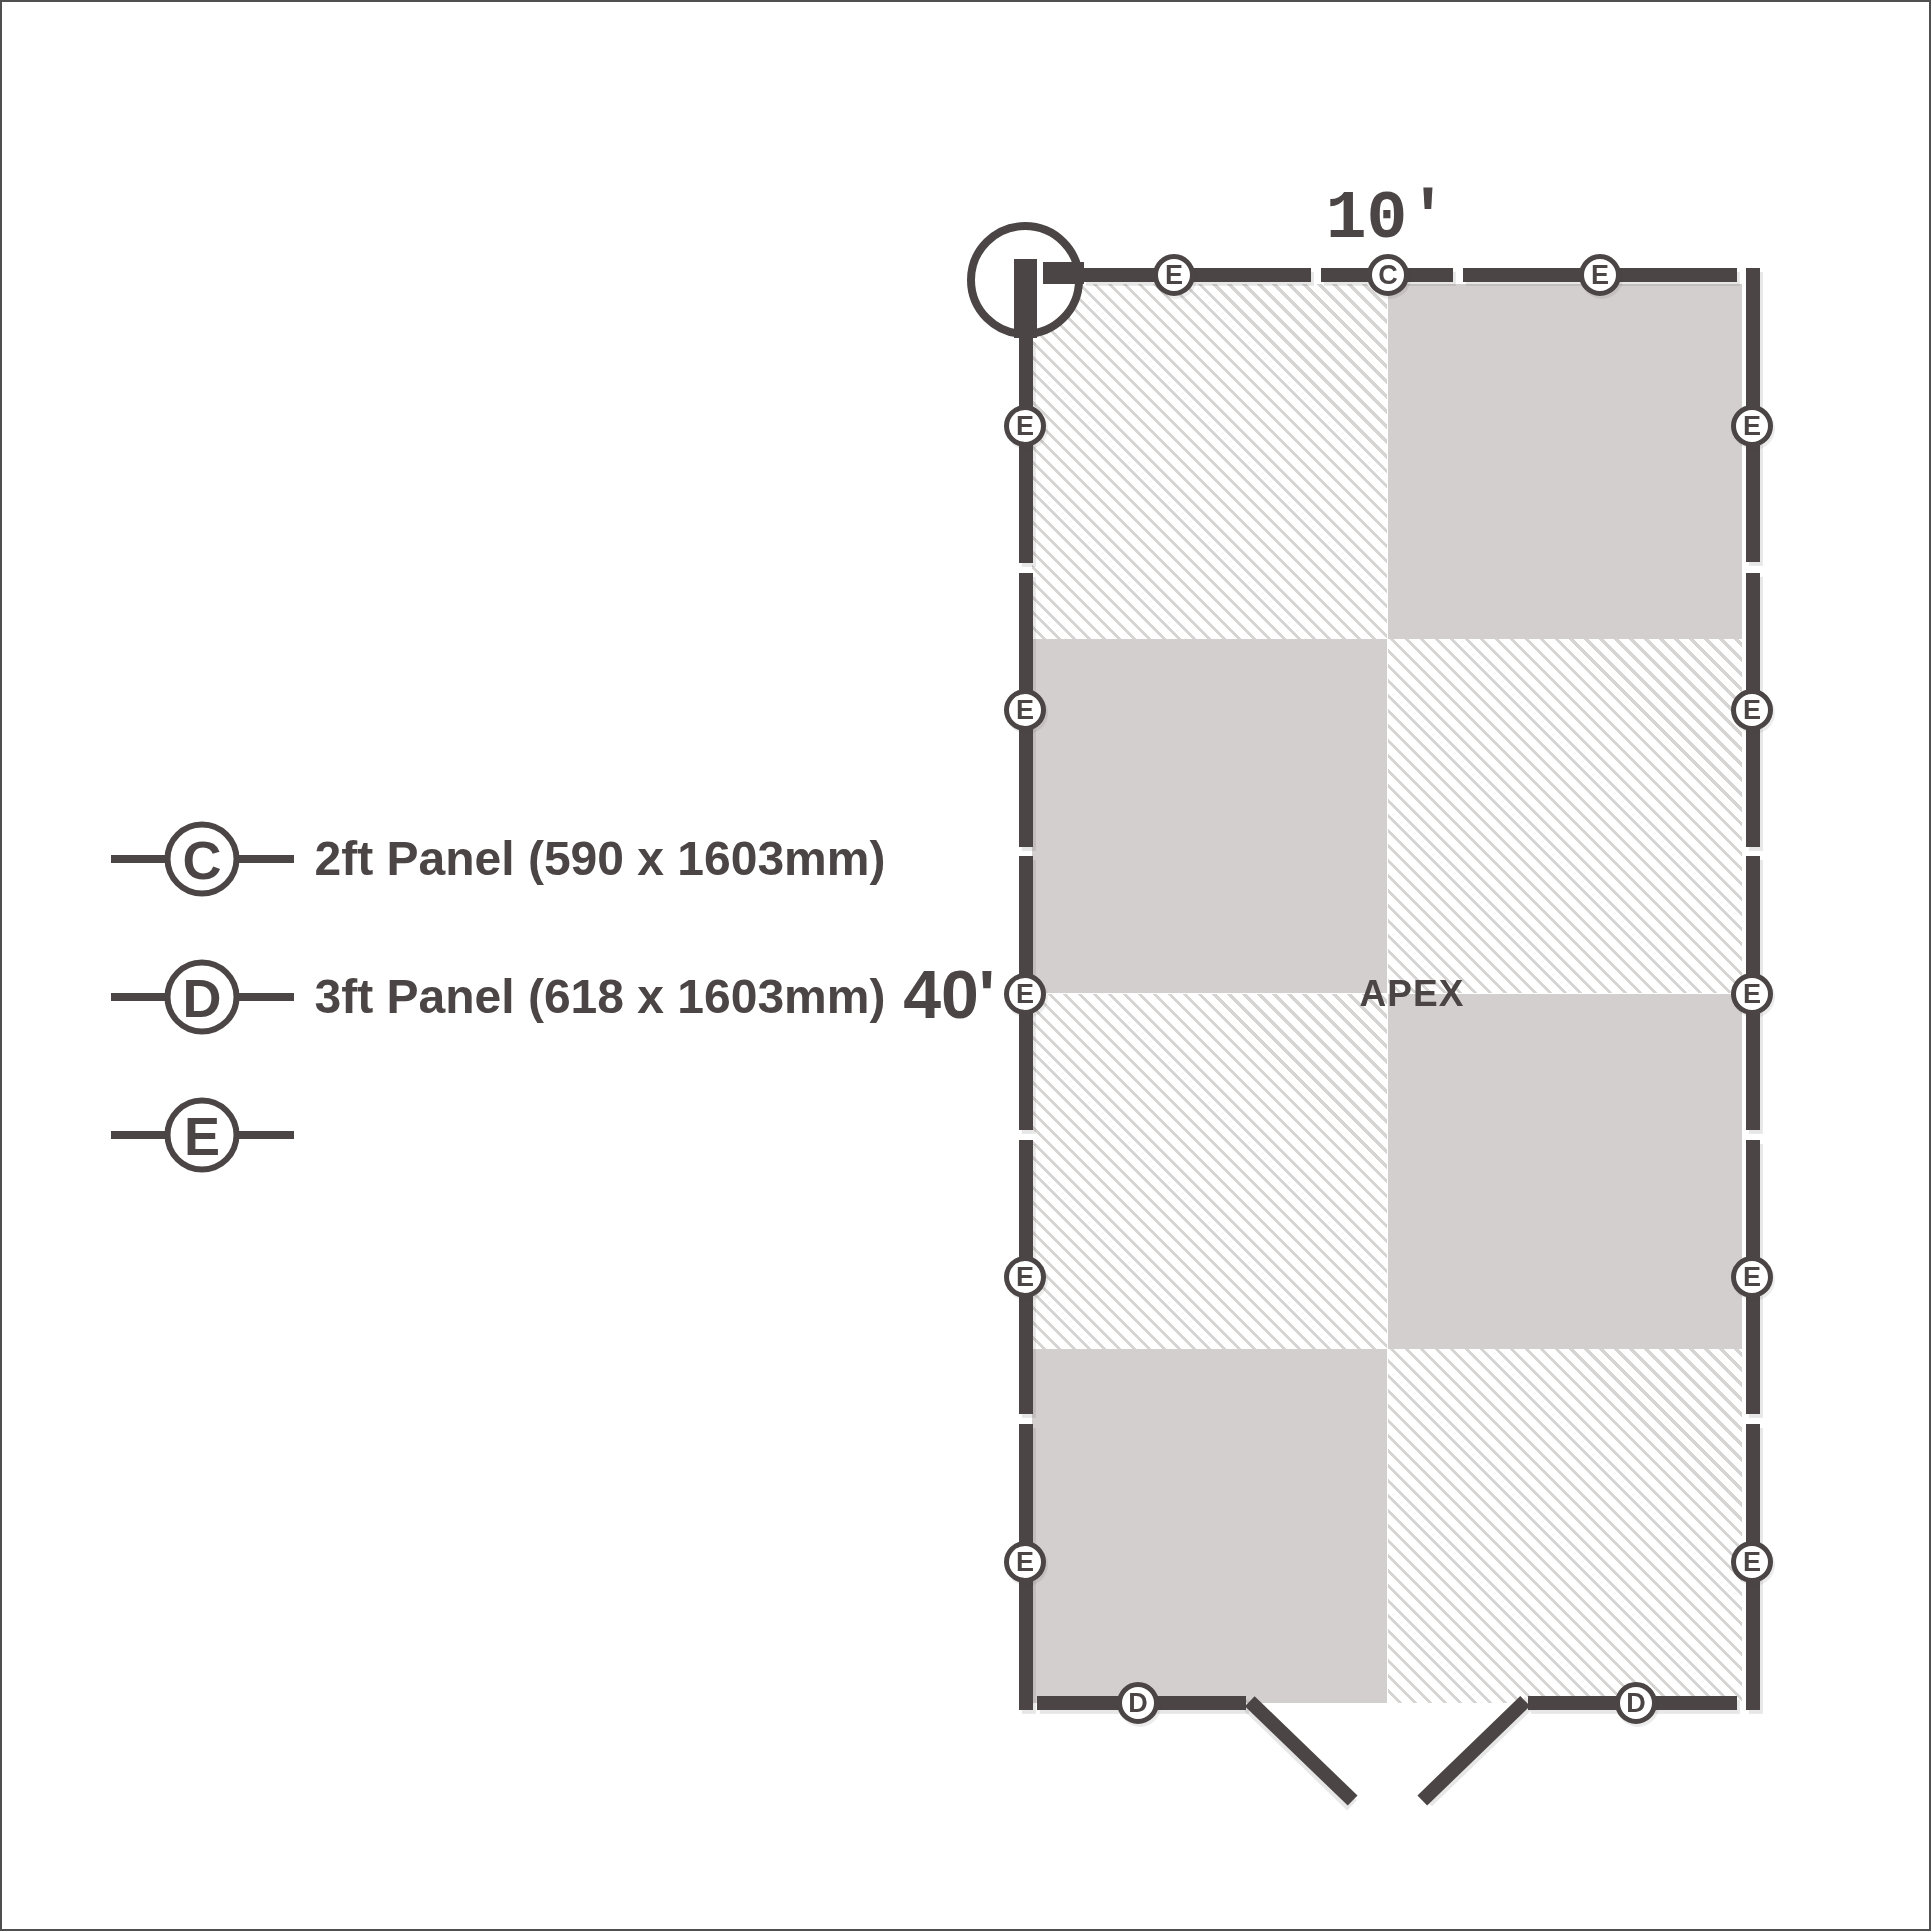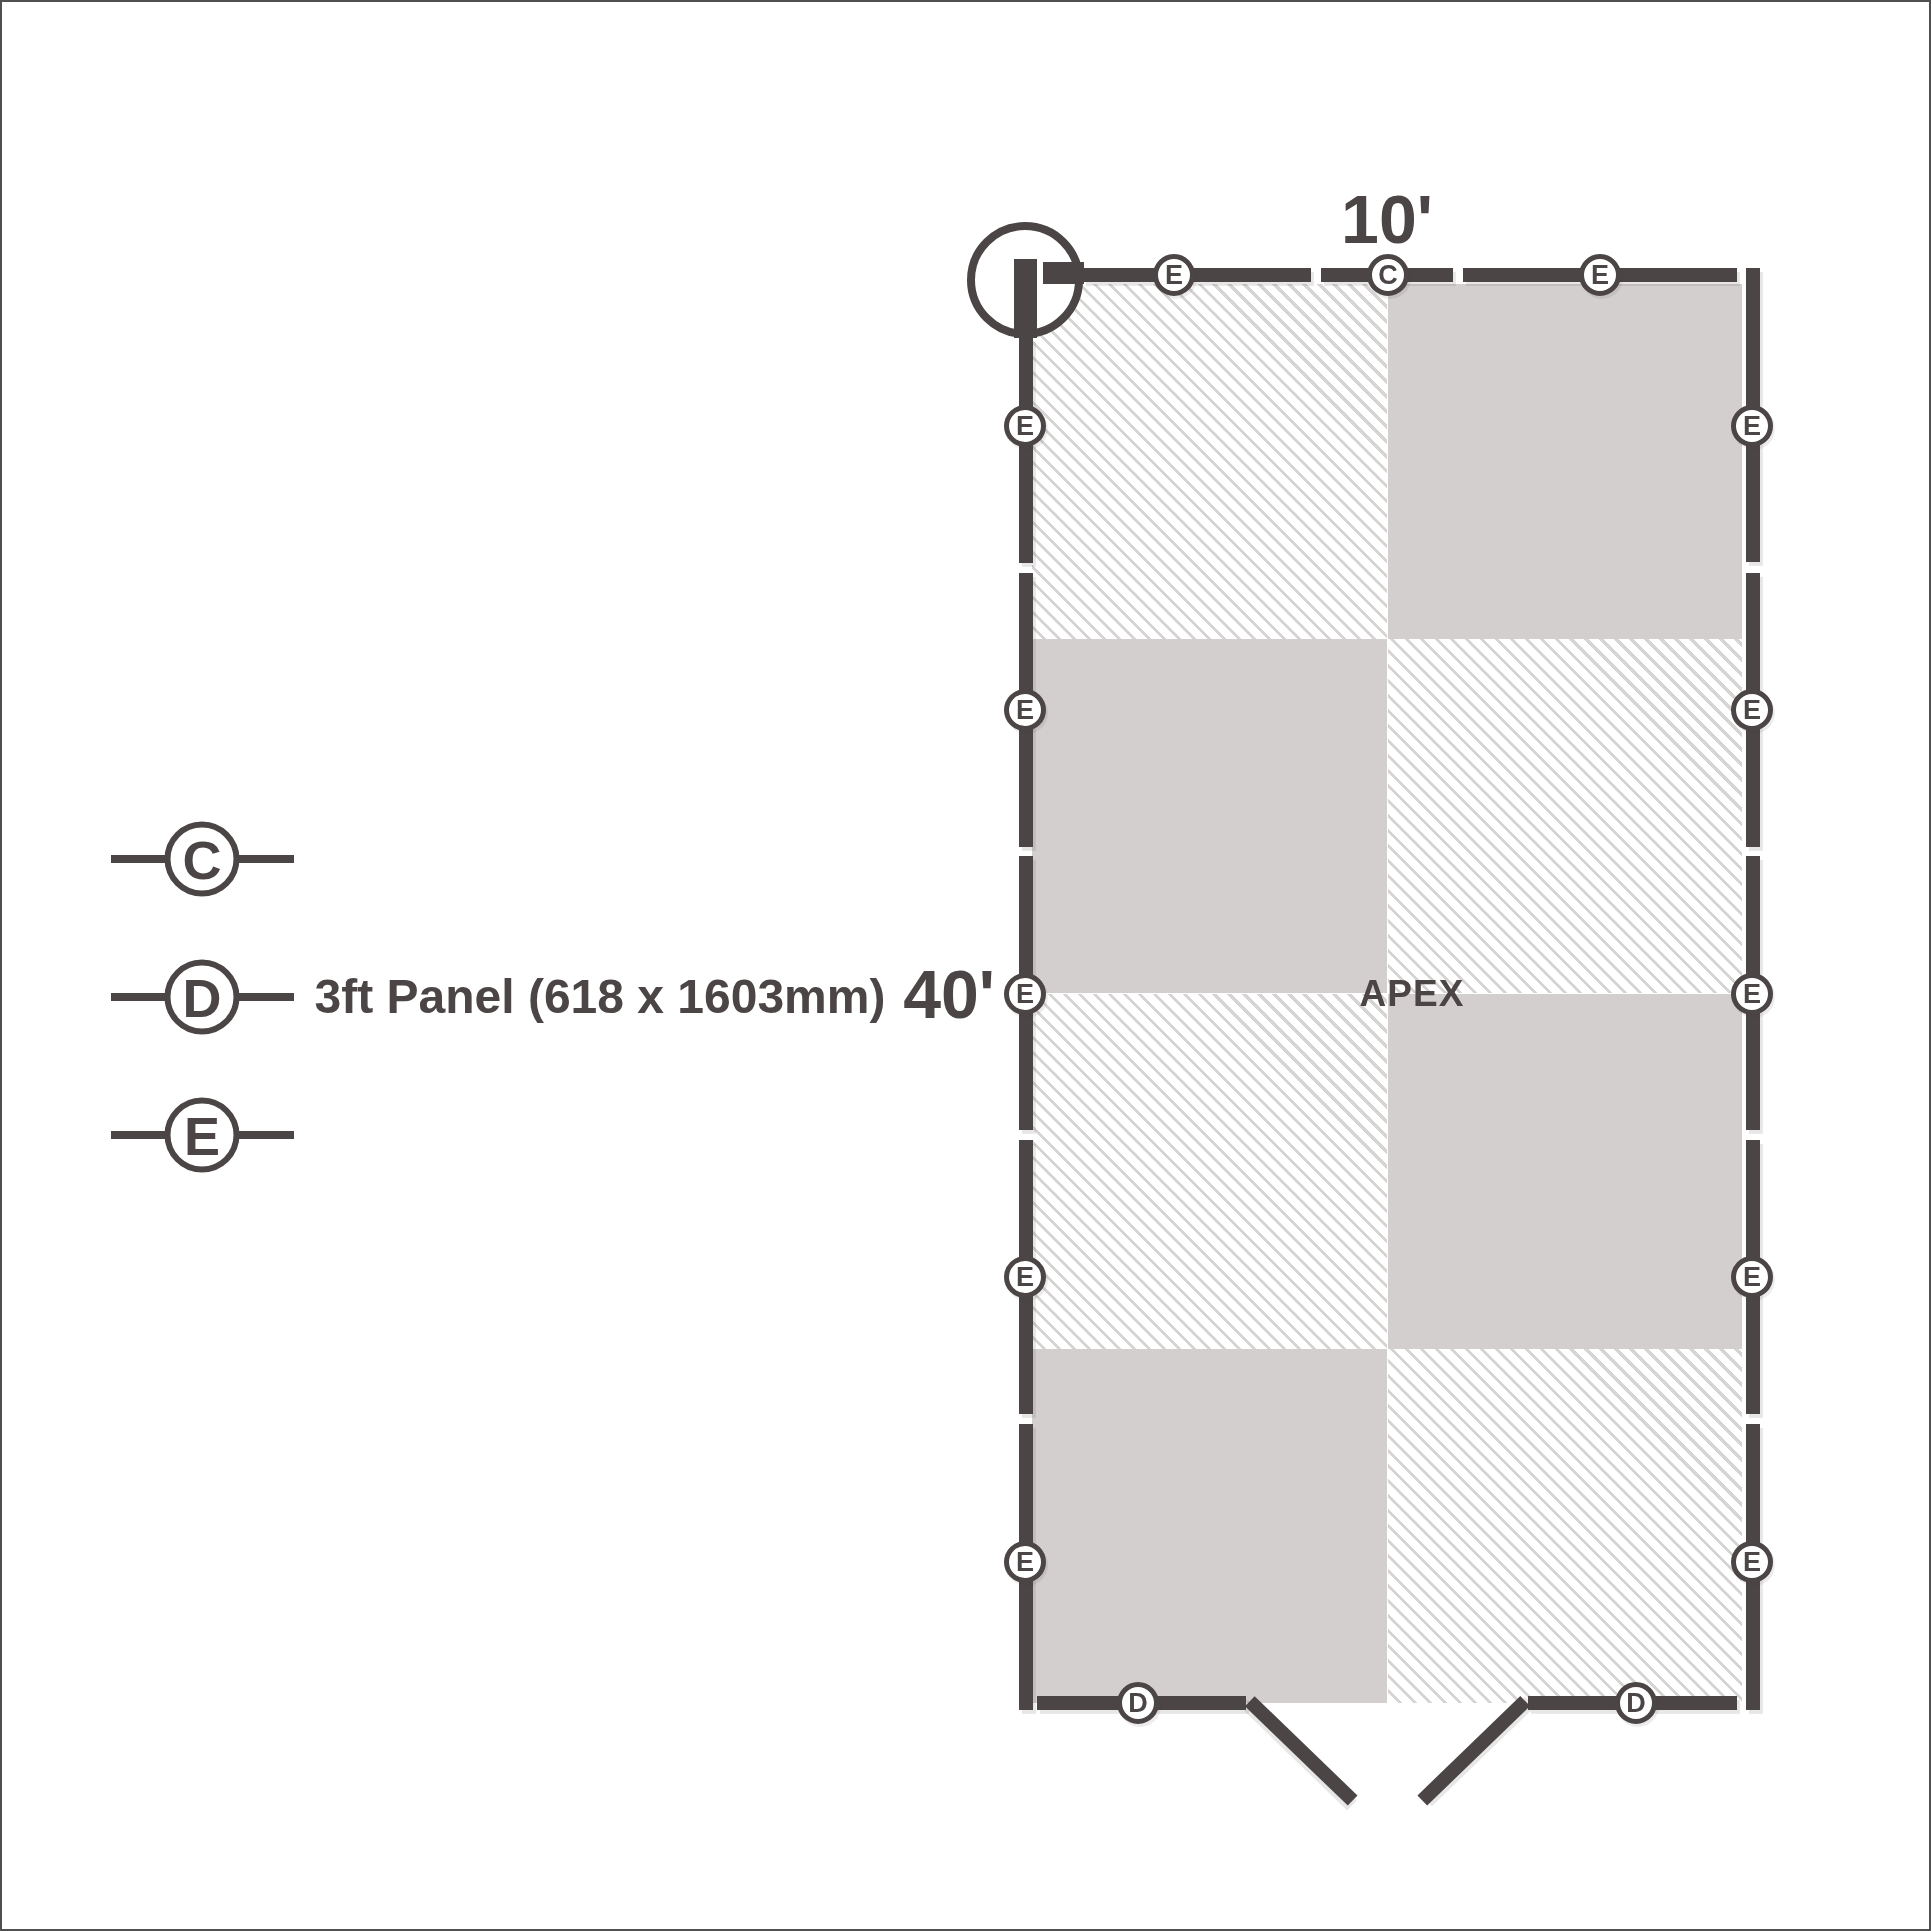--- a/index.html
+++ b/index.html
@@ -58,38 +58,39 @@
   .marker{
     position:absolute;width:42px;height:42px;
     transform:translate(-50%,-50%);
     background:#fff;border:5.8px solid var(--ink);border-radius:50%;
     display:flex;align-items:center;justify-content:center;
     font-weight:bold;font-size:27px;line-height:1;z-index:6;
     box-shadow:1.9px 2.9px 0 rgba(75,69,68,.10);
   }
   
   .dim-label{position:absolute;font-weight:bold;font-size:68px;line-height:1;z-index:7;white-space:nowrap;}
-  #label-width{left:1385px;top:217px;transform:translate(-50%,-50%);}
+  #label-width{left:1385px;top:217px;transform:translate(-50%,-50%);font-family:Liberation Mono, monospace;}
   #label-length{left:993px;top:992px;transform:translate(-100%,-50%);}
   #label-apex{
     position:absolute;left:1386px;top:992px;transform:translate(-50%,-50%);
     font-weight:bold;font-size:37px;letter-spacing:1px;z-index:5;white-space:nowrap;margin-left:24px;
   }
 </style>
 </head>
 <body>
 
 <div id="canvas">
 
   <div>
     <div class="legend-row" style="top:818px;">
       <div class="legend-sym">
         <div class="legend-line"></div>
         <div class="legend-circle">C</div>
       </div>
+      <div class="legend-label">2ft Panel (590 x 1603mm)</div>
     </div>
     <div class="legend-row" style="top:956px;">
       <div class="legend-sym">
         <div class="legend-line"></div>
         <div class="legend-circle">D</div>
       </div>
       <div class="legend-label">3ft Panel (618 x 1603mm)</div>
     </div>
     <div class="legend-row" style="top:1094px;">
       <div class="legend-sym">

